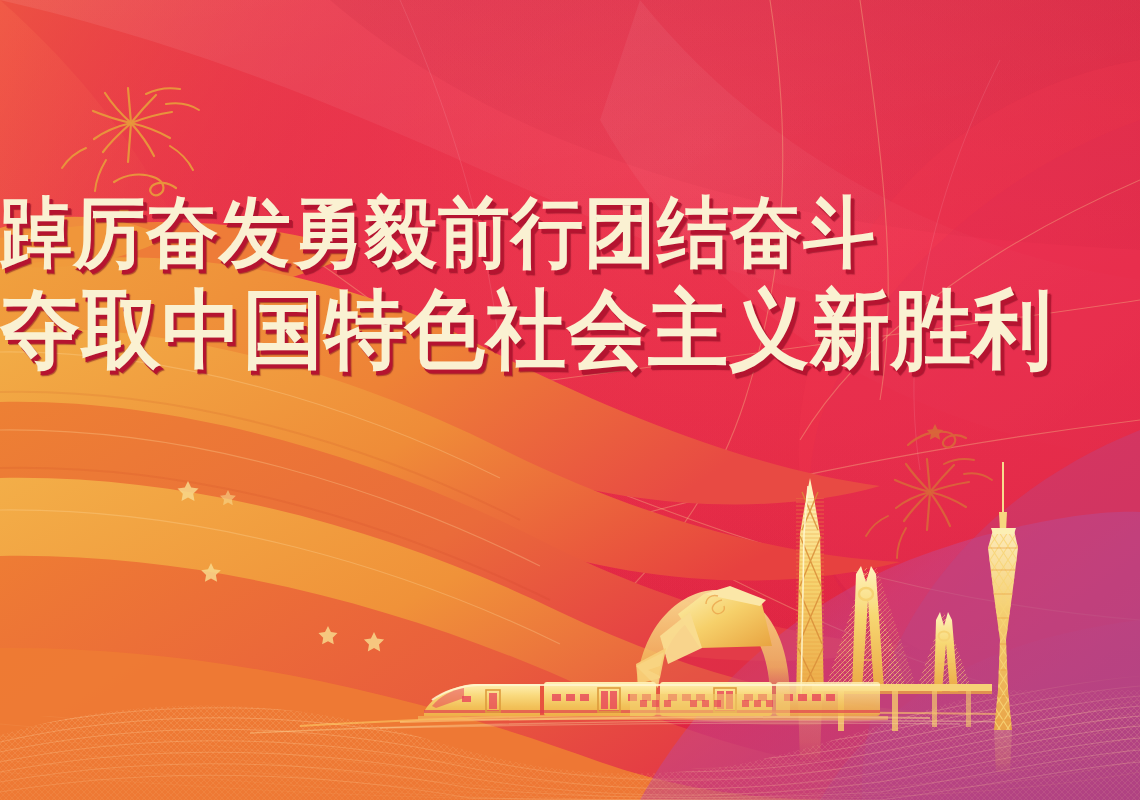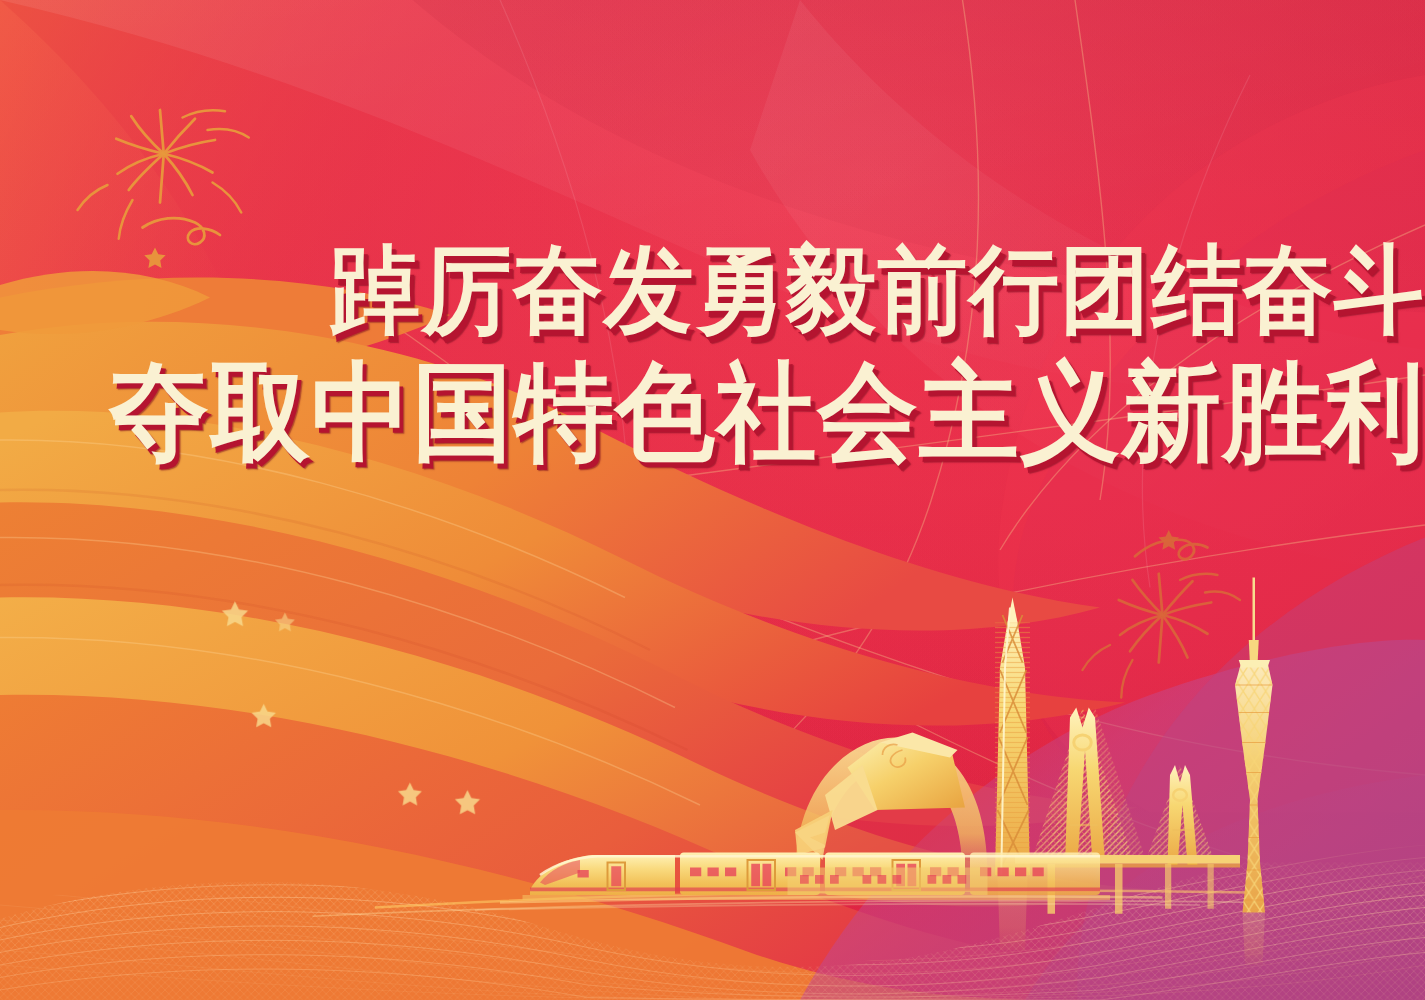--- a/index.html
+++ b/index.html
@@ -22,21 +22,21 @@
     height: 100%;
   }
   .layer svg { display: block; width: 100%; height: 100%; }
 
   
   #title-block {
     position: absolute;
     left: 0;
     top: 196px;
     width: 1140px;
-    text-align: right;
+    text-align: left;
     z-index: 40;
   }
   .title-line {
     font-family: "DejaVu Sans", "Liberation Sans", sans-serif;
     font-weight: bold;
     color: #FAF1D2;
     letter-spacing: 1px;
     line-height: 1.0;
     white-space: nowrap;
     text-shadow:

